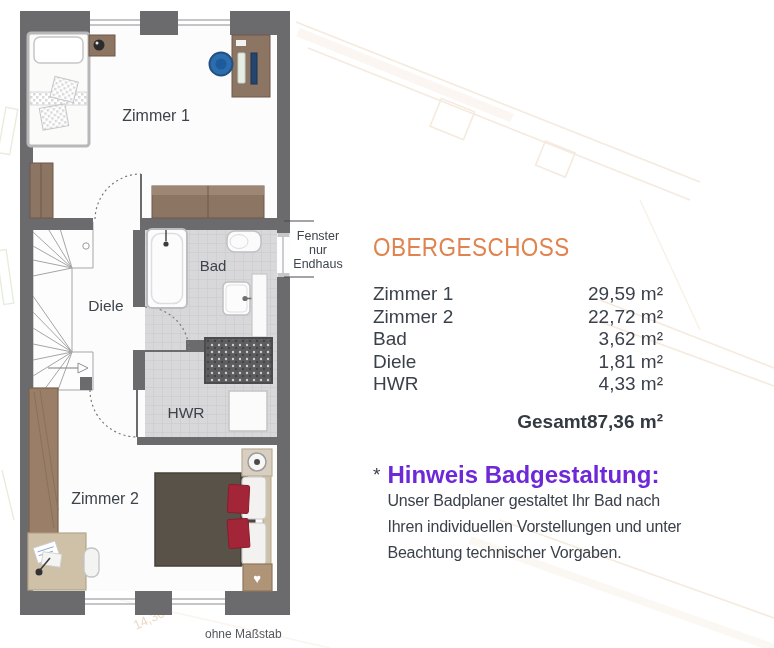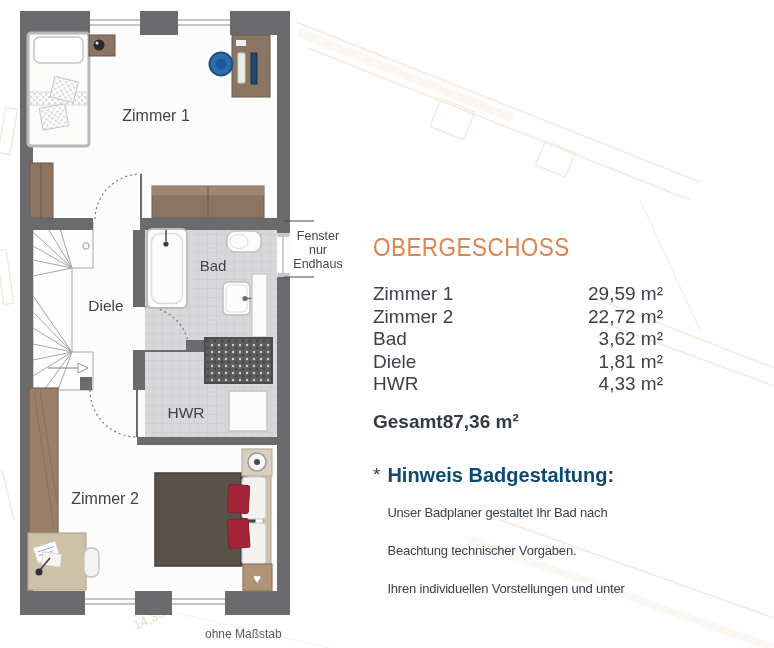--- a/index.html
+++ b/index.html
@@ -10,25 +10,25 @@
   .stage{position:absolute;inset:0;width:774px;height:648px;}
   svg text{font-family:"Liberation Sans",sans-serif;}
   
   .panel-title{
     position:absolute;left:373px;top:233px;
     font-size:25px;color:#e0834e;white-space:nowrap;
     transform:scaleX(.9);transform-origin:left center;letter-spacing:.5px;
   }
   .area-table{position:absolute;left:373px;top:283px;width:290px;color:#3b414a;}
   .area-row{display:flex;justify-content:space-between;font-size:19px;line-height:22.5px;white-space:nowrap;}
-  .total-row{display:flex;justify-content:flex-start;font-size:19px;line-height:24px;font-weight:bold;color:#333a42;margin-top:14px;}
+  .total-row{display:flex;justify-content:flex-end;font-size:19px;line-height:24px;font-weight:bold;color:#333a42;margin-top:14px;}
   .footnote{position:absolute;left:373px;top:462px;display:flex;gap:7px;color:#3b414a;}
   .footnote .star{font-size:19px;line-height:26px;}
-  .fn-title{font-size:20px;line-height:26px;font-weight:bold;color:#0c4a6e;white-space:nowrap;}
-  .fn-line{font-size:13px;line-height:26px;white-space:nowrap;letter-spacing:-.2px;margin-top:12px;}
+  .fn-title{font-size:24px;line-height:26px;font-weight:bold;color:#6d28d9;white-space:nowrap;}
+  .fn-line{font-size:16px;line-height:26px;white-space:nowrap;letter-spacing:-.2px;}
   .scale-note{position:absolute;left:205px;top:627px;font-size:12px;color:#54585d;white-space:nowrap;}
 </style>
 </head>
 <body>
 
 <svg class="stage" viewBox="0 0 774 648" aria-hidden="true">
   <g fill="none" stroke="#f1e1cf" opacity="0.7">
     <path d="M298,32 L512,118" stroke-width="9" opacity="0.4"></path>
     <path d="M296,22 L700,182" stroke-width="1.6"></path>
     <path d="M308,48 L690,200" stroke-width="1.6"></path>
@@ -227,18 +227,18 @@
     <span>Gesamt</span>
     <span>87,36 m²</span>
   </div>
 </div>
 
 <div class="footnote">
   <span class="star">*</span>
   <div>
     <div class="fn-title">Hinweis Badgestaltung:</div>
     <div class="fn-line">Unser Badplaner gestaltet Ihr Bad nach</div>
+    <div class="fn-line">Ihren individuellen Vorstellungen und unter</div>
     <div class="fn-line">Beachtung technischer Vorgaben.</div>
-    <div class="fn-line">Ihren individuellen Vorstellungen und unter</div>
   </div>
 </div>
 
 <div class="scale-note">ohne Maßstab</div>
 
 </body></html>

